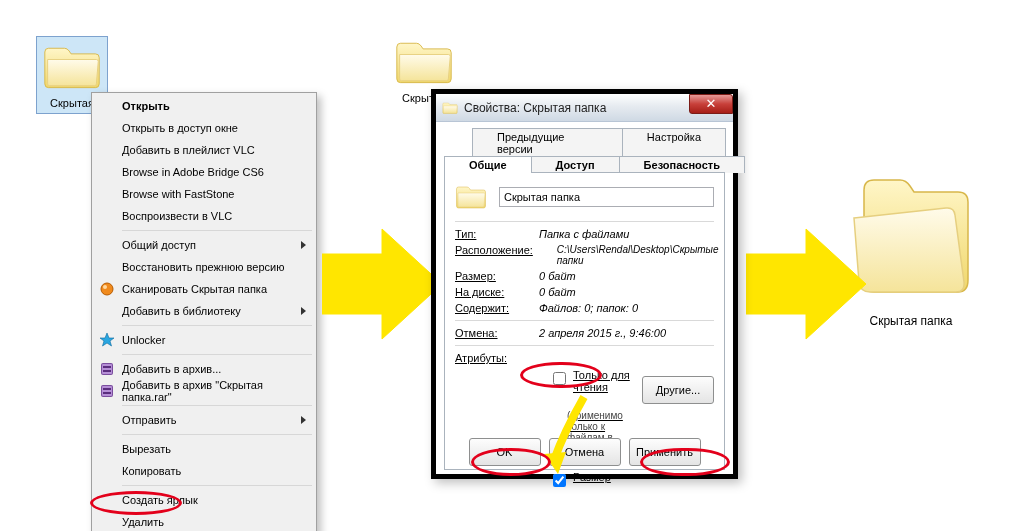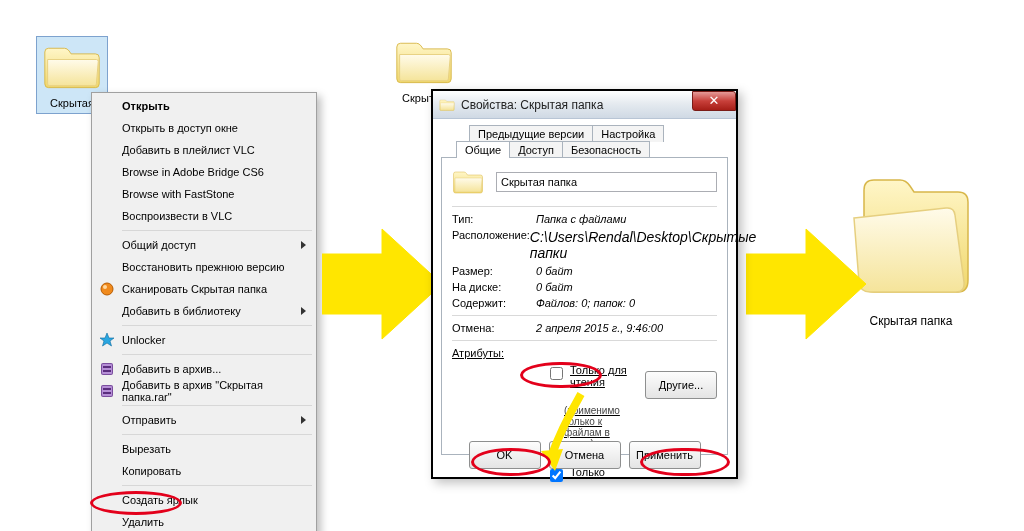--- a/index.html
+++ b/index.html
@@ -88,21 +88,21 @@
   .big-arrow {
     position: absolute;
     width: 120px; height: 120px;
   }
 
   
   .prop-window {
     position: absolute;
     left: 431px; top: 89px;
     width: 307px; height: 390px;
-    border: 2px solid #000000;
+    border: 5px solid #000000;
     background: #fff;
     box-shadow: 4px 4px 10px rgba(0,0,0,0.25);
   }
   .prop-titlebar {
     height: 28px;
     background: linear-gradient(to bottom,#feffff 0%,#e6ebf0 45%,#cfd9e4 100%);
     border-bottom: 1px solid #b8c5d5;
     display: flex; align-items: center;
     padding-left: 6px;
     position: relative;
@@ -120,25 +120,25 @@
     line-height: 18px;
     font-size: 13px;
   }
   .prop-body {
     position: absolute;
     top: 28px; left:0; right:0; bottom:0;
     padding: 6px 8px 8px 8px;
   }
   
   .tabrow { display:flex; gap:0; margin-bottom:-1px; }
-  .tabrow2 { margin-left: 15px; }
+  .tabrow2 { margin-left: 0; font-weight: bold; }
   .tab {
     border: 1px solid #aab3bd;
     background: #f4f4f4;
-    padding: 2px 8px;
+    padding: 2px 24px;
     font-size: 11px;
     border-bottom: none;
     margin-right: -1px;
   }
   .tab.active { background: #fff; position: relative; z-index: 2; }
   .tab-panel {
     border: 1px solid #aab3bd;
     background: #fff;
     height: 298px;
     padding: 10px 10px;
@@ -146,21 +146,21 @@
   }
   .panel-folder-row {
     display:flex; align-items:center; gap:12px; margin-bottom:10px;
   }
   .panel-folder-row input {
     flex:1; height:20px; border:1px solid #abadb3;
     padding:0 4px; font-size:11px;
   }
   .hr { height:1px; background:#d9d9d9; margin:6px 0; }
   .kv { display:flex; margin:4px 0; font-size:11px; }
-  .kv .k { width:84px; }
+  .kv .k { width:84px;text-decoration:underline; }
   .kv .v { flex:1;font-style:italic; }
   .attr-block { display:flex; gap:10px;text-decoration:underline; }
   .attr-left { flex:1; }
   .chk { display:flex; align-items:flex-start; gap:4px; margin:17px 0; font-size:11px; }
   .chk input { width:13px; height:13px; }
   .note { font-size:10px; color:#444; margin-left:18px; }
   .btn {
     border:1px solid #8e8f8f;
     background: linear-gradient(to bottom,#fdfdfd,#e4e4e4);
     height:28px; min-width:72px;
@@ -360,21 +360,21 @@
             </svg></span>
         <input type="text" value="Скрытая папка" style="">
       </div>
       <div class="hr"></div>
       <div class="kv">
           <span class="k">Тип:</span>
           <span class="v">Папка с файлами</span>
         </div>
       <div class="kv">
           <span class="k">Расположение:</span>
-          <span class="v" style="font-size:14px;">C:\Users\Rendal\Desktop\Скрытые папки</span>
+          <span class="v" style="font-size:10px;margin-left:24px;">C:\Users\Rendal\Desktop\Скрытые папки</span>
         </div>
       <div class="kv">
           <span class="k">Размер:</span>
           <span class="v">0 байт</span>
         </div>
       <div class="kv">
           <span class="k">На диске:</span>
           <span class="v">0 байт</span>
         </div>
       <div class="kv">
@@ -390,21 +390,21 @@
       <div class="attr-block">
         <span class="k" style="width:84px;">Атрибуты:</span>
         <div class="attr-left">
           <div class="chk">
             <input type="checkbox" style="accent-color: rgb(79, 142, 220);">
             <span>Только для чтения</span>
           </div>
           <div class="note">(применимо только к файлам в папке)</div>
           <div class="chk">
             <input type="checkbox" checked="" style="">
-            <span>Только</span>
+            <span>Размер</span>
           </div>
         </div>
         <div>
           <button class="btn" style="margin-top:24px;"><span>Другие...</span></button>
         </div>
       </div>
     </div>
     <div class="dlg-buttons">
       <button class="btn"><span>OK</span></button>
       <button class="btn"><span>Отмена</span></button>

